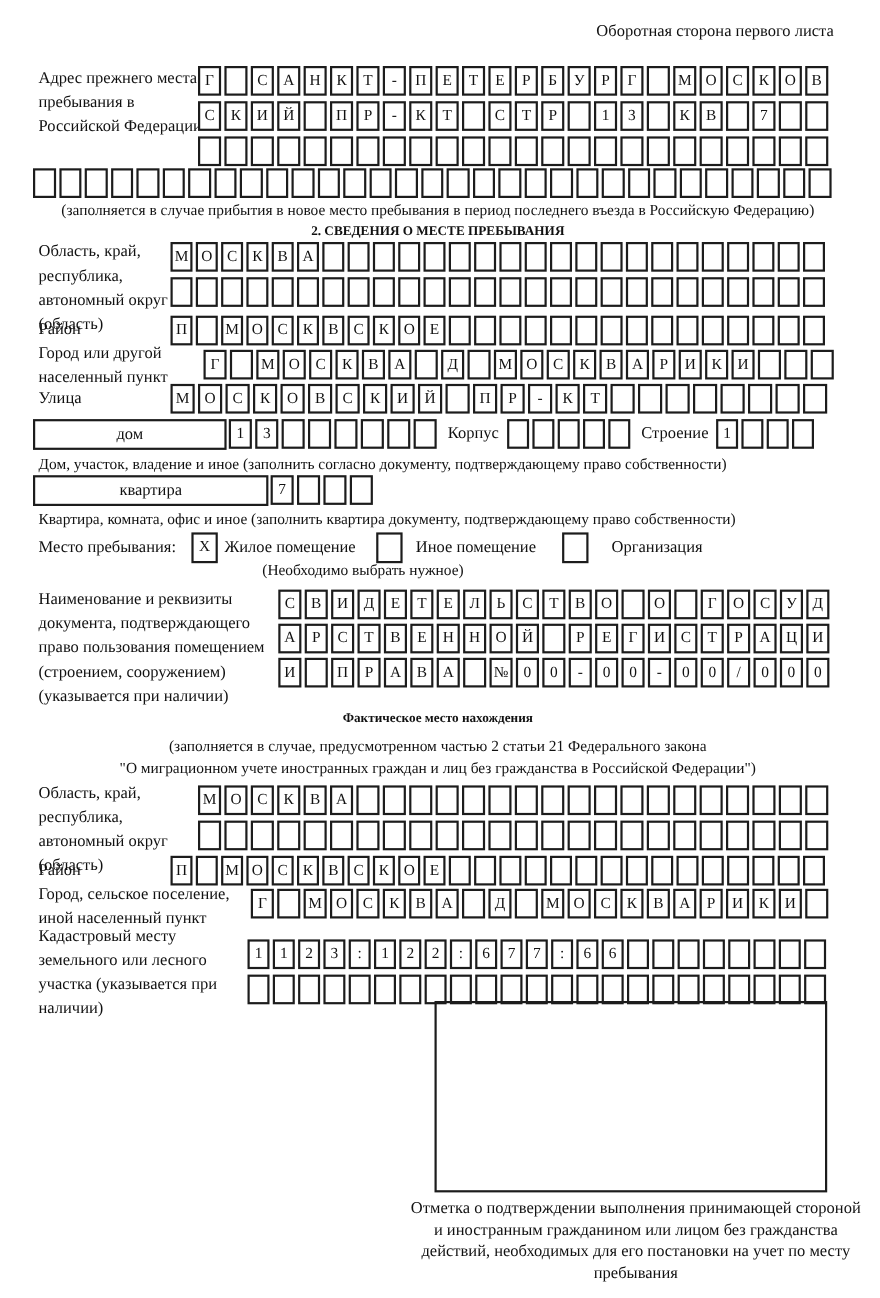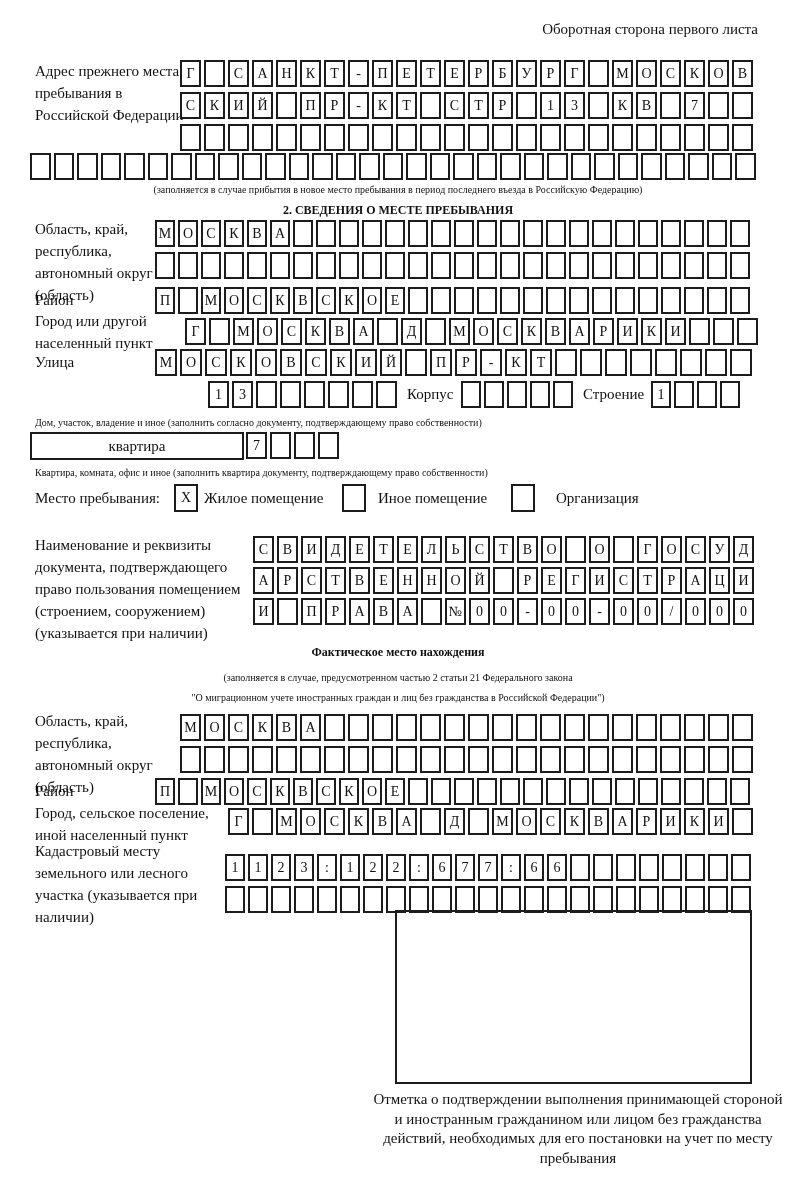--- a/index.html
+++ b/index.html
@@ -8,21 +8,21 @@
   .lbl{position:absolute;font-size:15px;line-height:22px;}
   .one{white-space:nowrap;}
   .cellrow{position:absolute;display:flex;gap:3px;}
   .cell{flex:none;height:23px;border:2px solid #1c1c1c;display:flex;align-items:center;
         justify-content:center;font-size:14px;background:#fff;}
   .cw18 .cell{width:18px;}
   .cw17 .cell{width:17px;}
   .cw165 .cell{width:16.5px;}
   .cw16 .cell{width:16px;}
   .center{position:absolute;left:0;width:796px;text-align:center;}
-  .cap{font-size:10px;}
+  .cap{font-size:14px;}
   .h{font-weight:bold;font-size:12px;}
   .boxlbl{position:absolute;height:24px;border:2px solid #1c1c1c;display:flex;
           align-items:center;justify-content:center;font-size:15px;background:#fff;}
   .cbx{position:absolute;width:20px;height:24px;border:2px solid #1c1c1c;display:flex;
        align-items:center;justify-content:center;font-size:14px;background:#fff;}
   .stamp{position:absolute;left:395px;top:910px;width:353px;height:170px;border:2px solid #1c1c1c;}
   .stampcap{position:absolute;left:368px;top:1090px;width:420px;text-align:center;
             font-size:15px;line-height:19.5px;}
 </style>
 </head>
@@ -285,20 +285,21 @@
       <span class="cell"></span>
       <span class="cell"></span>
       <span class="cell"></span>
       <span class="cell"></span>
       <span class="cell"></span>
       <span class="cell"></span>
       <span class="cell"></span>
       <span class="cell"></span>
     </div>
 
+  <div class="boxlbl" style="top:381px;left:30px;width:172px;">дом</div>
   <div class="cellrow cw17" style="top:381px;left:208px;">
       <span class="cell">1</span>
       <span class="cell">3</span>
       <span class="cell"></span>
       <span class="cell"></span>
       <span class="cell"></span>
       <span class="cell"></span>
       <span class="cell"></span>
       <span class="cell"></span>
     </div>
@@ -328,20 +329,21 @@
     </div>
   <div class="lbl cap one" style="top:462px;left:35px;">Квартира, комната, офис и иное (заполнить квартира документу, подтверждающему право собственности)</div>
 
   <div class="lbl one" style="top:487px;left:35px;">Место пребывания:</div>
   <div class="cbx" style="top:484px;left:174px;">X</div>
   <div class="lbl one" style="top:487px;left:204px;">Жилое помещение</div>
   <div class="cbx" style="top:484px;left:342px;"></div>
   <div class="lbl one" style="top:487px;left:378px;">Иное помещение</div>
   <div class="cbx" style="top:484px;left:511px;"></div>
   <div class="lbl one" style="top:487px;left:556px;">Организация</div>
+  <div class="center cap" style="top:512px;left:0;width:660px;">(Необходимо выбрать нужное)</div>
 
   <div class="lbl" style="top:534px;left:35px;width:212px;">Наименование и реквизиты документа, подтверждающего право пользования помещением (строением, сооружением) (указывается при наличии)</div>
   <div class="cellrow cw17" style="top:536px;left:253px;">
       <span class="cell">С</span>
       <span class="cell">В</span>
       <span class="cell">И</span>
       <span class="cell">Д</span>
       <span class="cell">Е</span>
       <span class="cell">Т</span>
       <span class="cell">Е</span>

